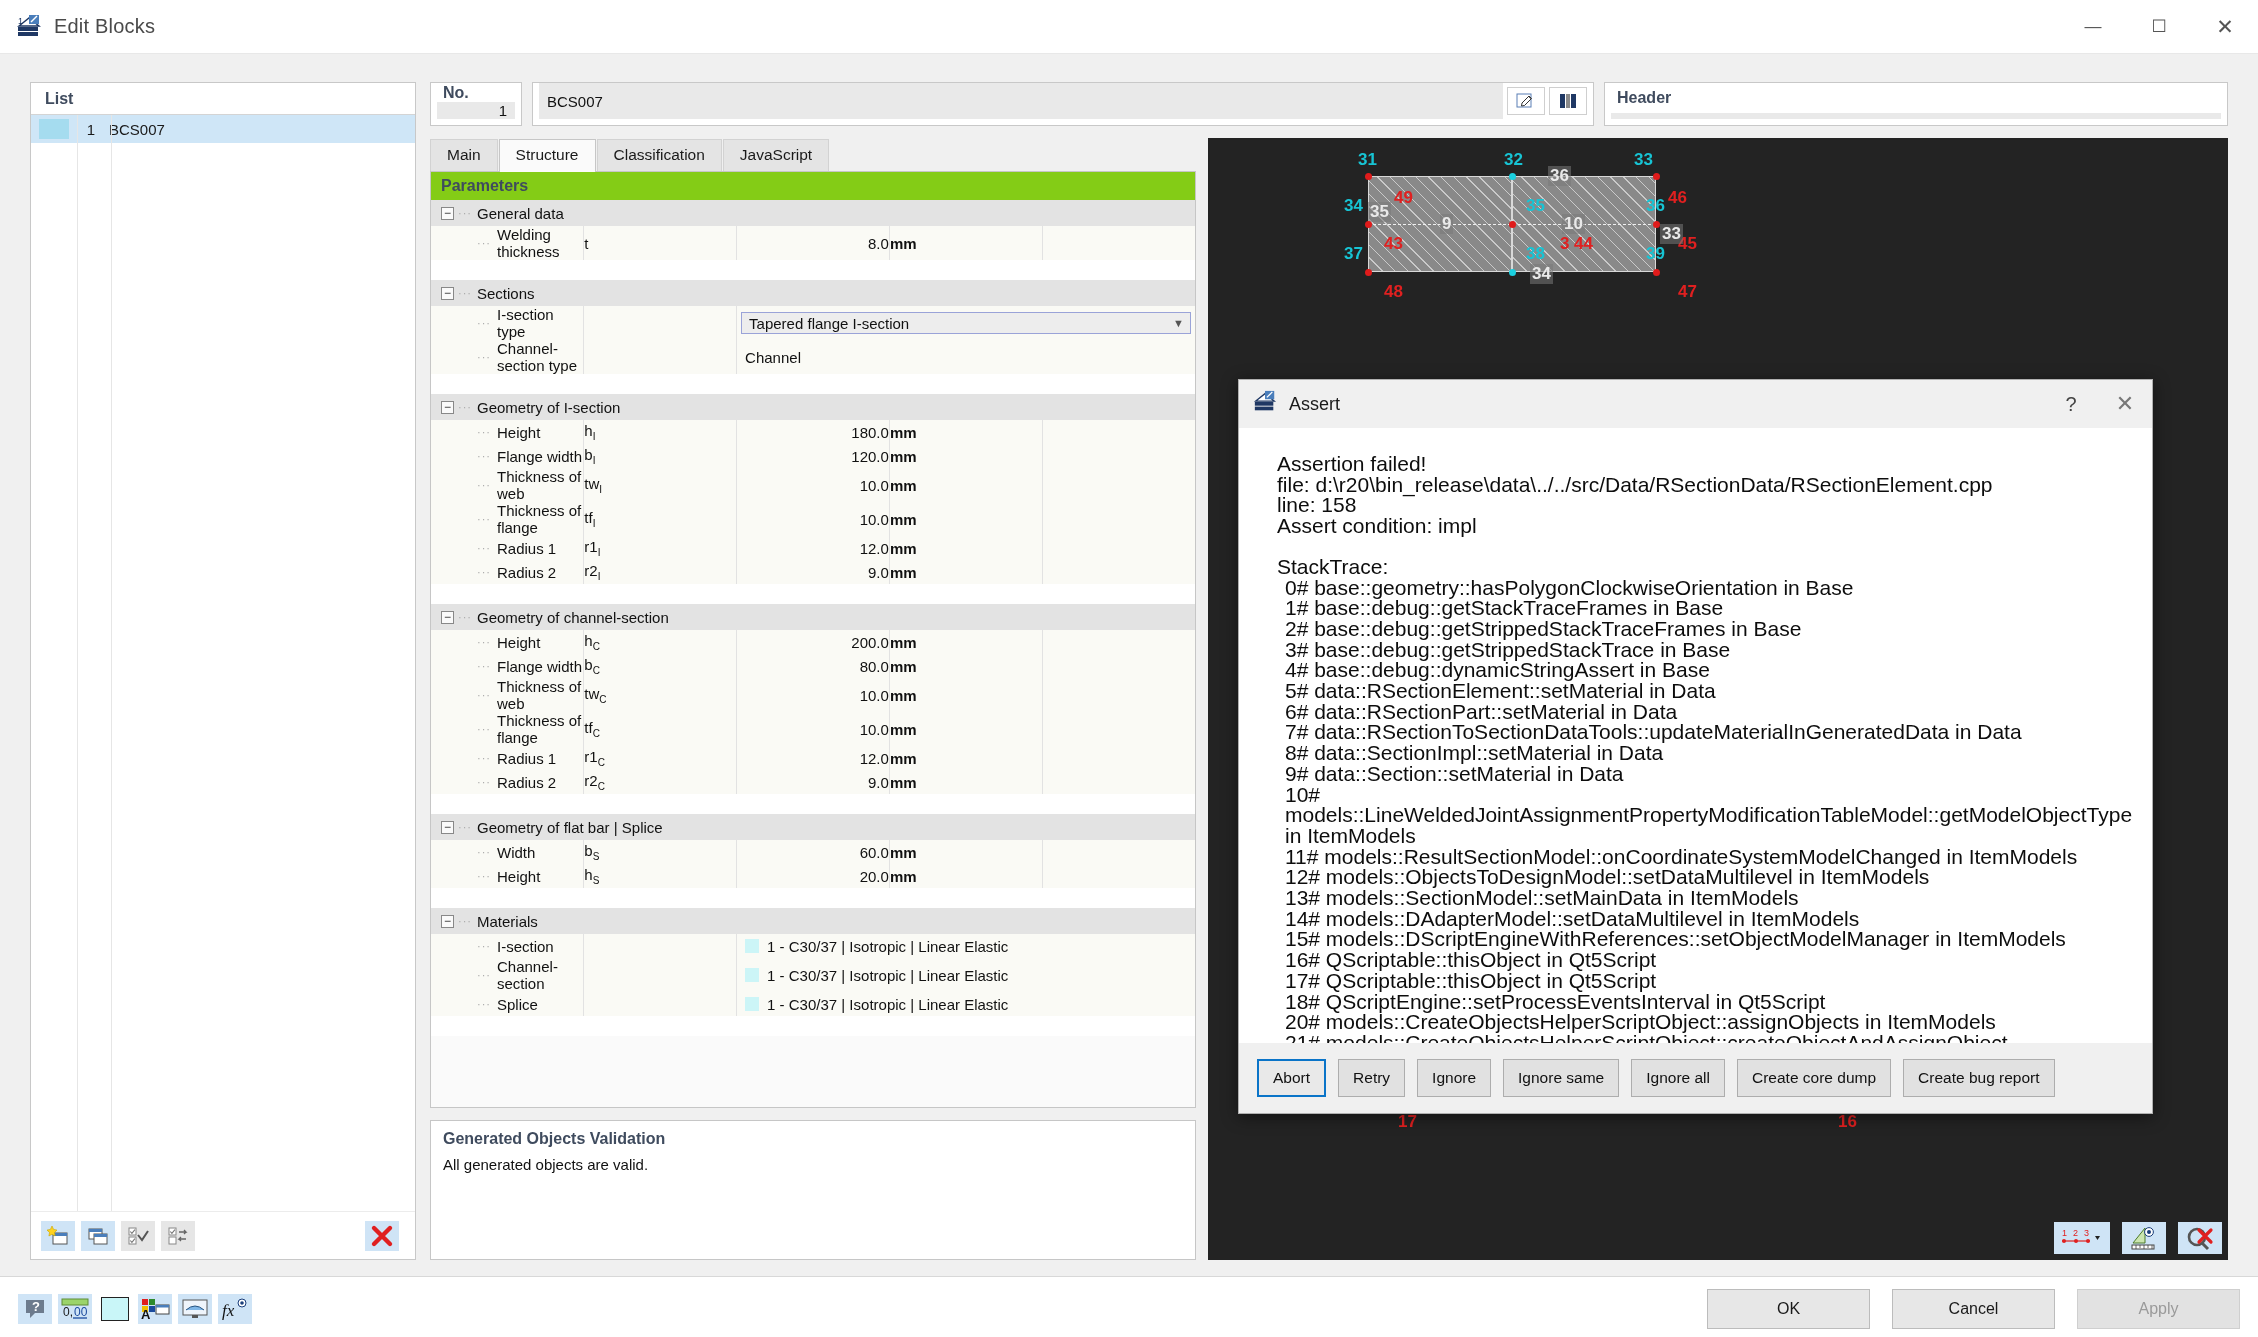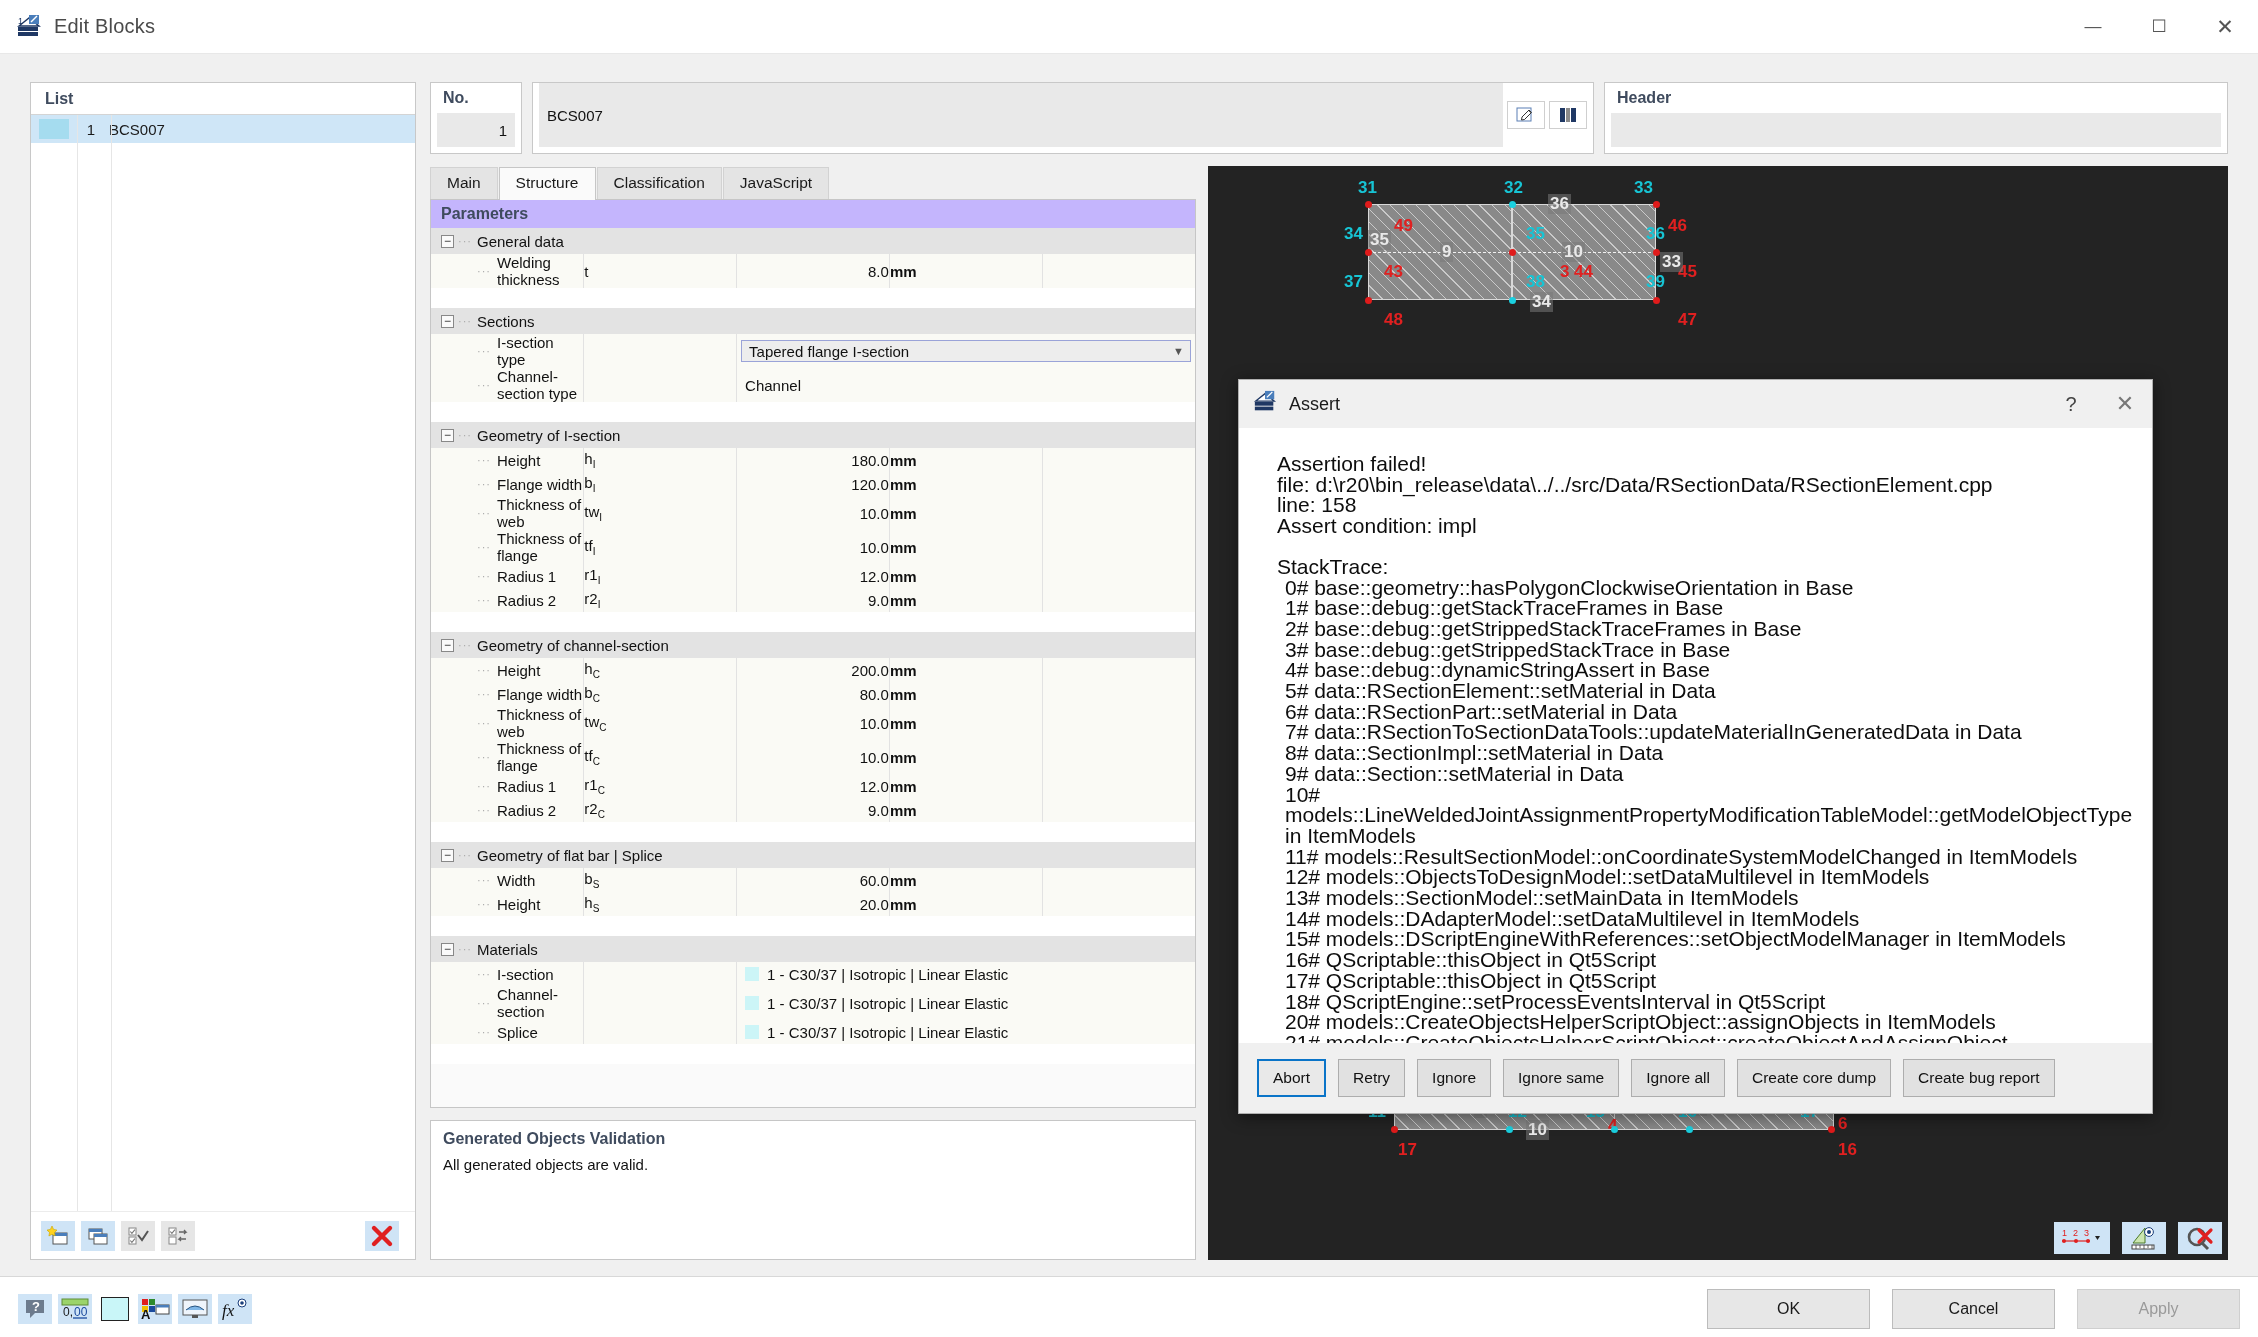--- a/index.html
+++ b/index.html
@@ -74,21 +74,21 @@
     display: flex; align-items: center; justify-content: center;
     background: #cfe4f6;
   }
   .tbtn.dis { background: #e6e6e6; }
   .tbtn.plain { background: transparent; }
   
   .rightpanel {
     flex: 1; margin: 12px 14px 0 14px;
     display: flex; flex-direction: column;
   }
-  .toprow { display: flex; flex-direction: row; height: 72px; }
+  .toprow { display: flex; flex-direction: row; height: 44px; }
   .fieldbox {
     background: #fff; border: 1px solid #c8c8c8;
     display: flex; flex-direction: column;
   }
   .fieldbox .fh {
     height: 30px; display: flex; align-items: center;
     padding-left: 12px; font-size: 16px; font-weight: bold; color: #3f4b5e;
   }
   .fieldbox .fv { flex: 1; display: flex; align-items: stretch; padding: 0 6px 6px 6px; }
   .inputline {
@@ -115,21 +115,21 @@
     background: #e4e4e4; border: 1px solid #d2d2d2; border-bottom: none;
     margin-right: 1px;
   }
   .tab.active { background: #fafafa; border-color: #c6c6c6; position: relative; top: 1px; padding-bottom: 8px; }
   .paramsbox {
     flex: 1; background: #fafafa; border: 1px solid #c6c6c6;
     display: flex; flex-direction: column; overflow: hidden;
   }
   .paramstitle {
     height: 28px; display: flex; align-items: center; padding-left: 10px;
-    font-size: 16px; font-weight: bold; color: #3f4b5e; background: #c4b5fd;
+    font-size: 16px; font-weight: bold; color: #3f4b5e; background: #84cc16;
   }
   table.grid { width: 100%; border-collapse: collapse; table-layout: fixed; }
   table.grid td { font-size: 15px; color: #111; padding: 0; height: 24px; vertical-align: middle; }
   .col-label { width: 352px; }
   .col-sym   { width: 68px; }
   .col-val   { width: 150px; }
   .col-unit  { width: 60px; }
   .col-rest  { width: auto; }
   tr.grp td { background: #e3e3e3; font-size: 15px; height: 26px; }
   tr.row td { background: #fafaf5; border-right: 1px solid #e2e2e2; }

